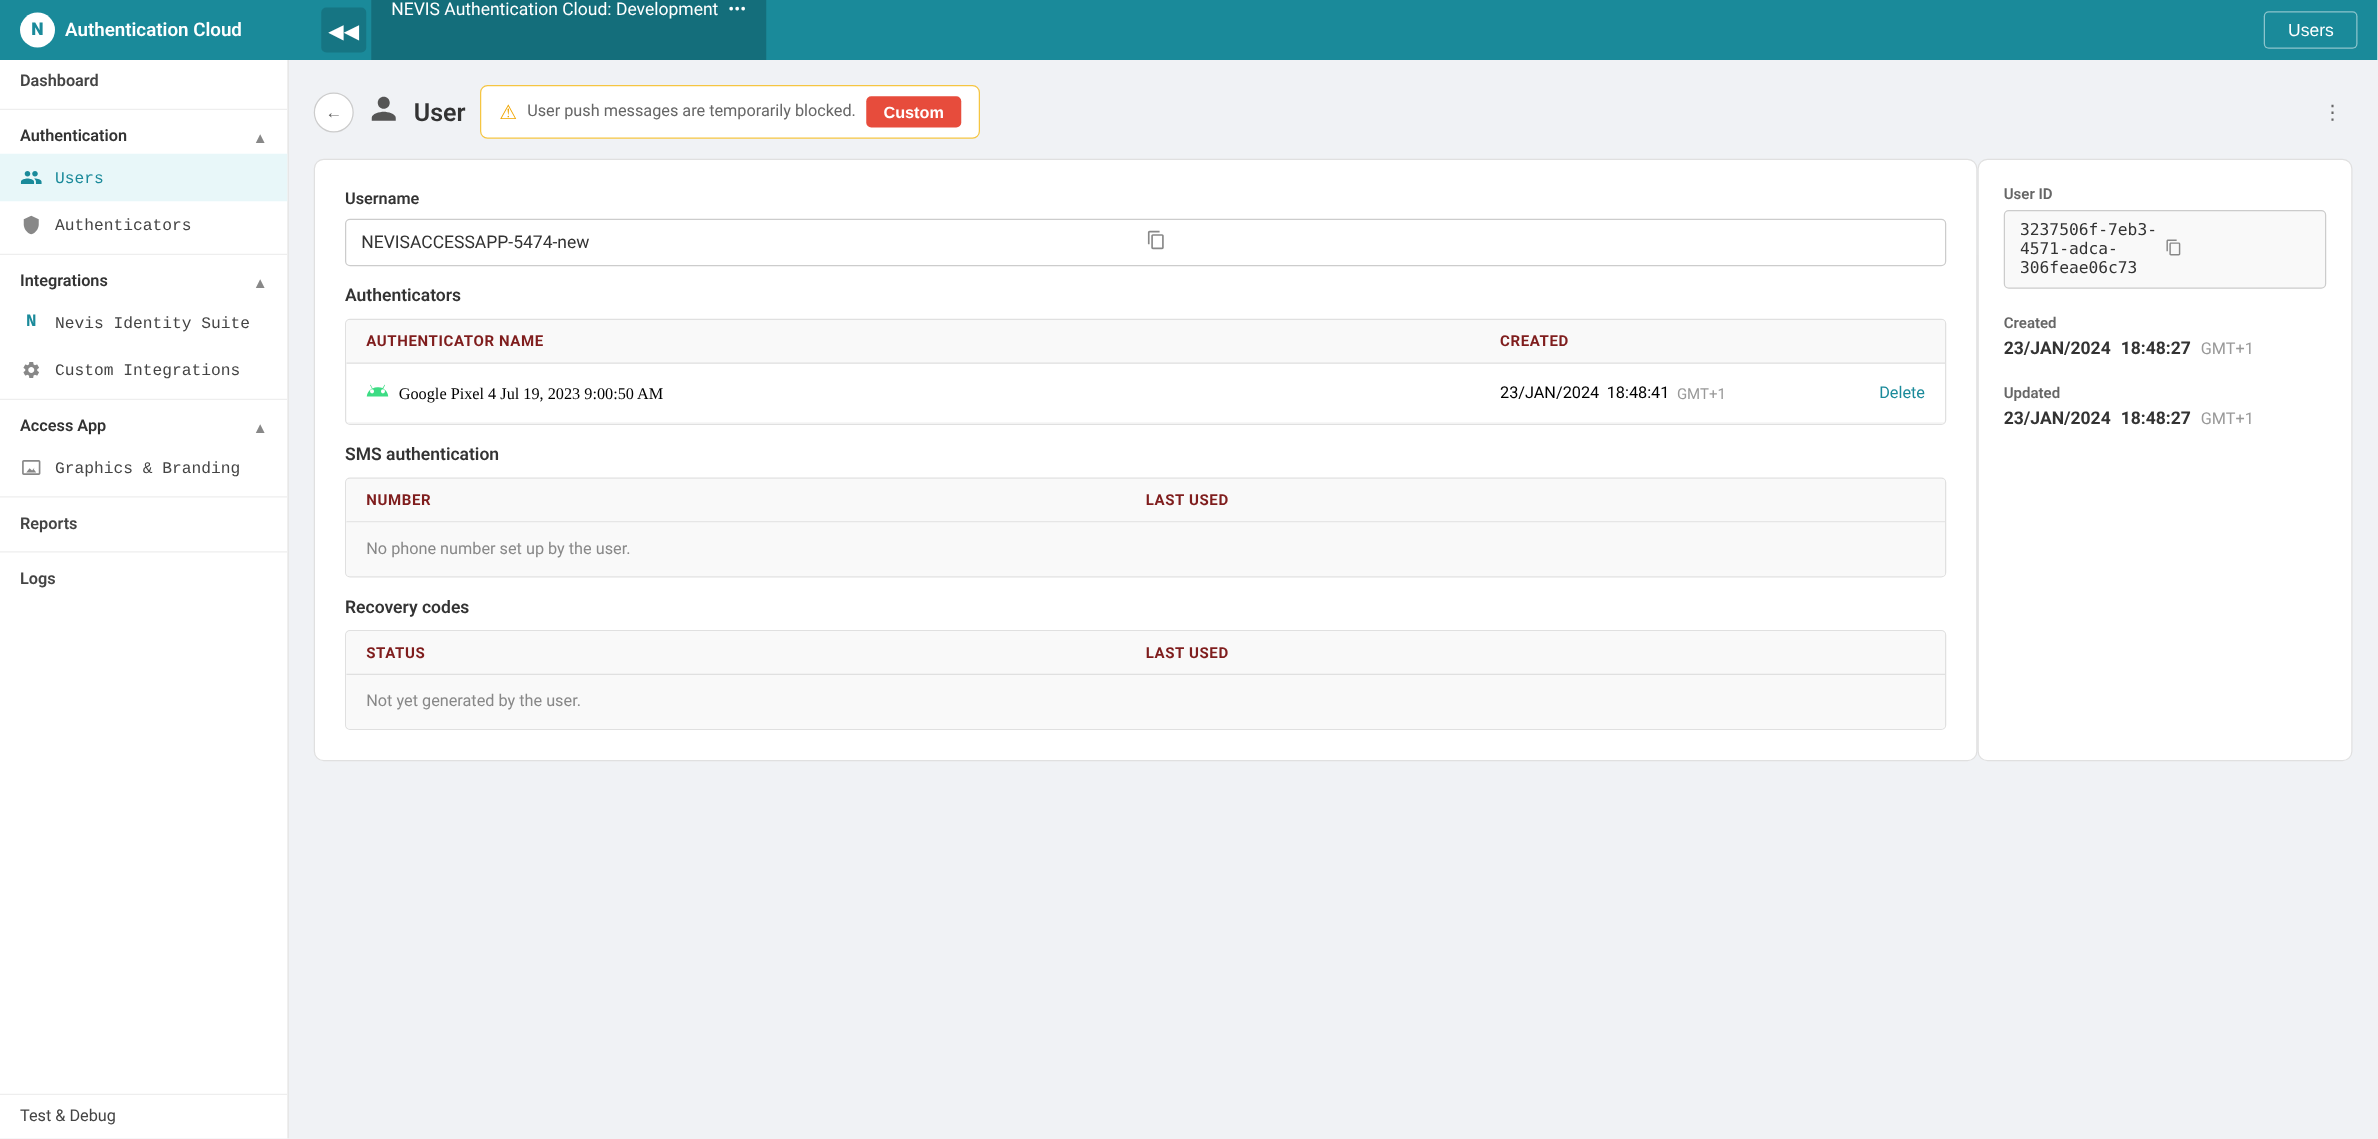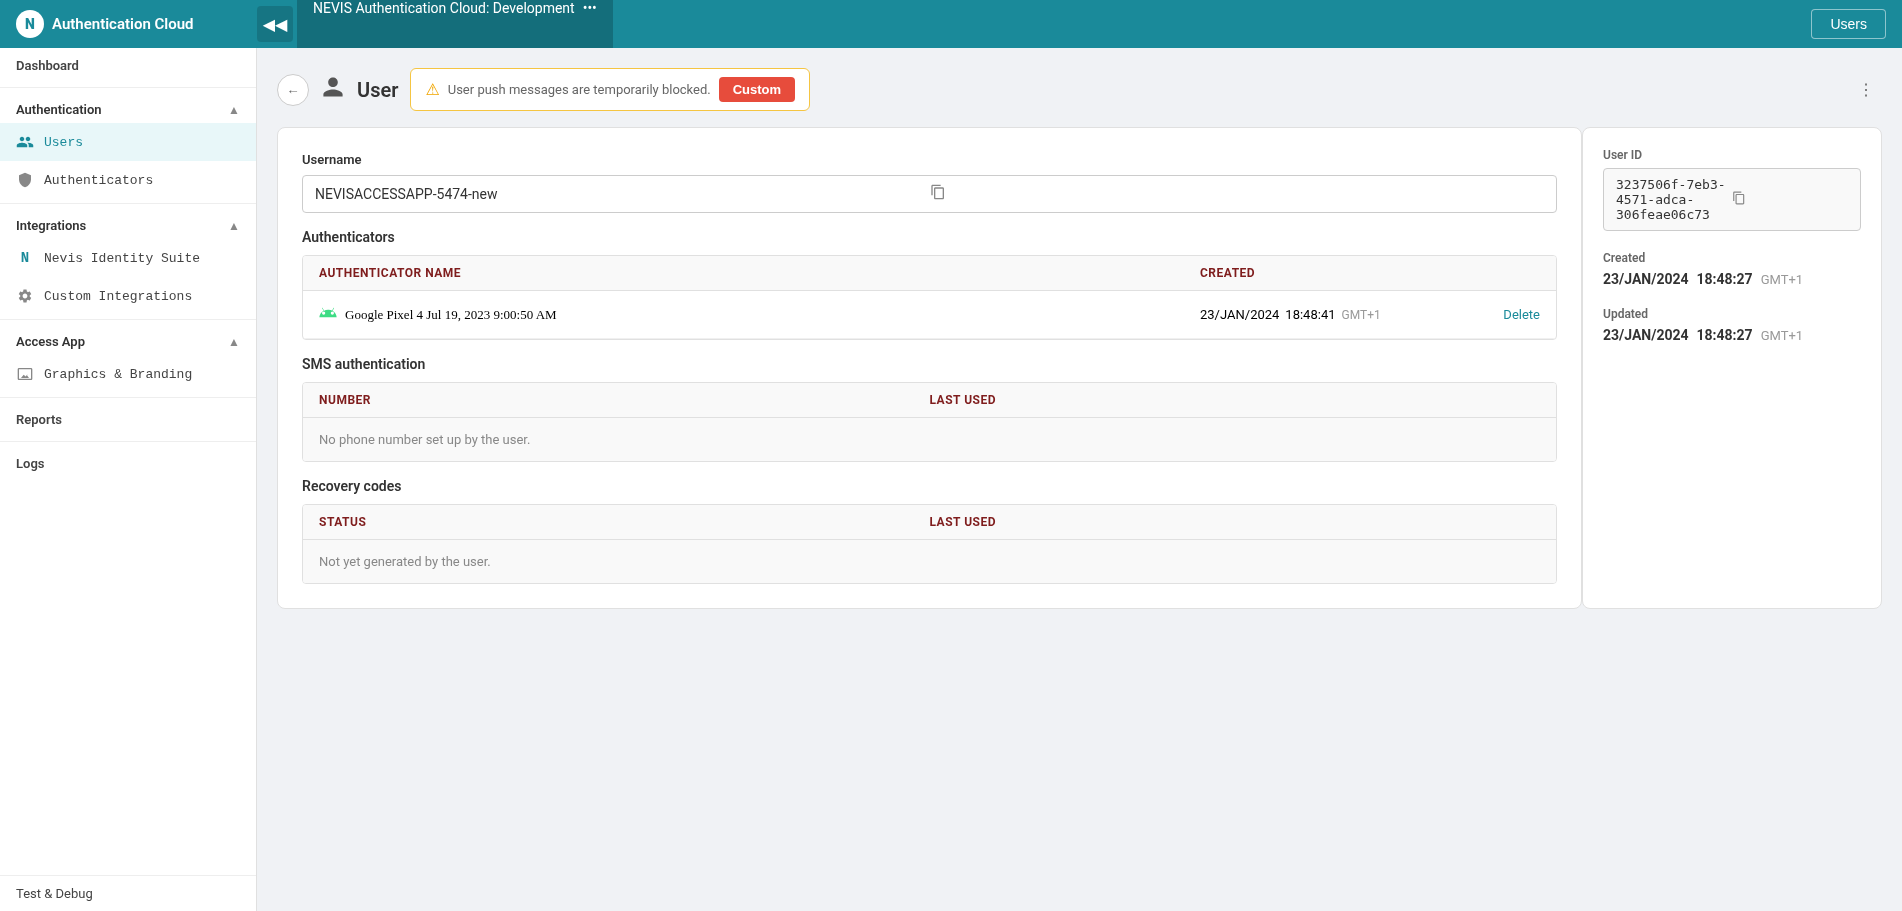--- a/index.html
+++ b/index.html
@@ -30,21 +30,21 @@
     .help-btn {
       padding: 6px 18px; background: #1a8a9a; border: 1px solid rgba(255,255,255,0.5);
       border-radius: 4px; color: white; font-size: 14px; cursor: pointer;
     }
 
     
     .main-layout { display: flex; flex: 1; overflow: hidden; }
 
     
     .sidebar {
-      width: 257px; background: white; flex-shrink: 0; overflow-y: auto;
+      width: 231px; background: white; flex-shrink: 0; overflow-y: auto;
       border-right: 1px solid #e0e0e0; display: flex; flex-direction: column;
     }
     .sidebar-section-header {
       padding: 10px 16px 6px; font-size: 13px; font-weight: 600; color: #333;
       display: flex; align-items: center; justify-content: space-between; cursor: pointer;
     }
     .sidebar-item {
       display: flex; align-items: center; gap: 10px; padding: 10px 16px;
       font-size: 13px; color: #444; cursor: pointer; font-family: Liberation Mono, monospace;
     }

